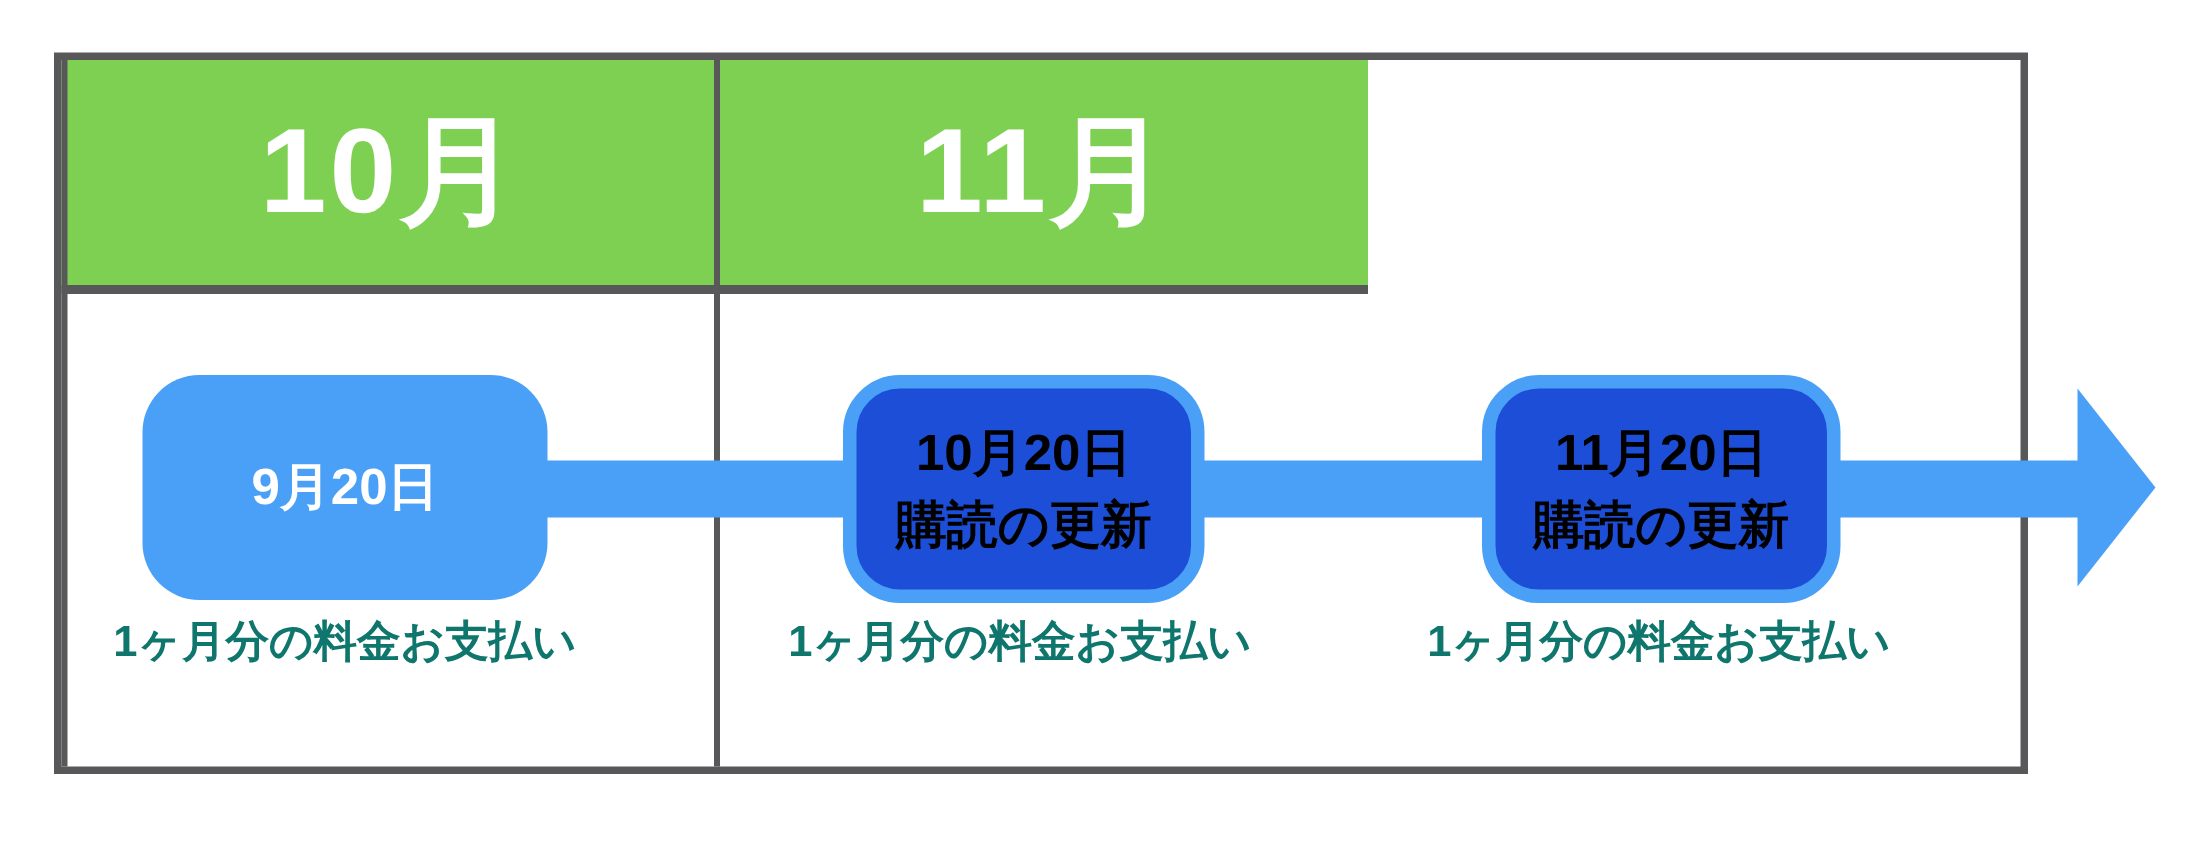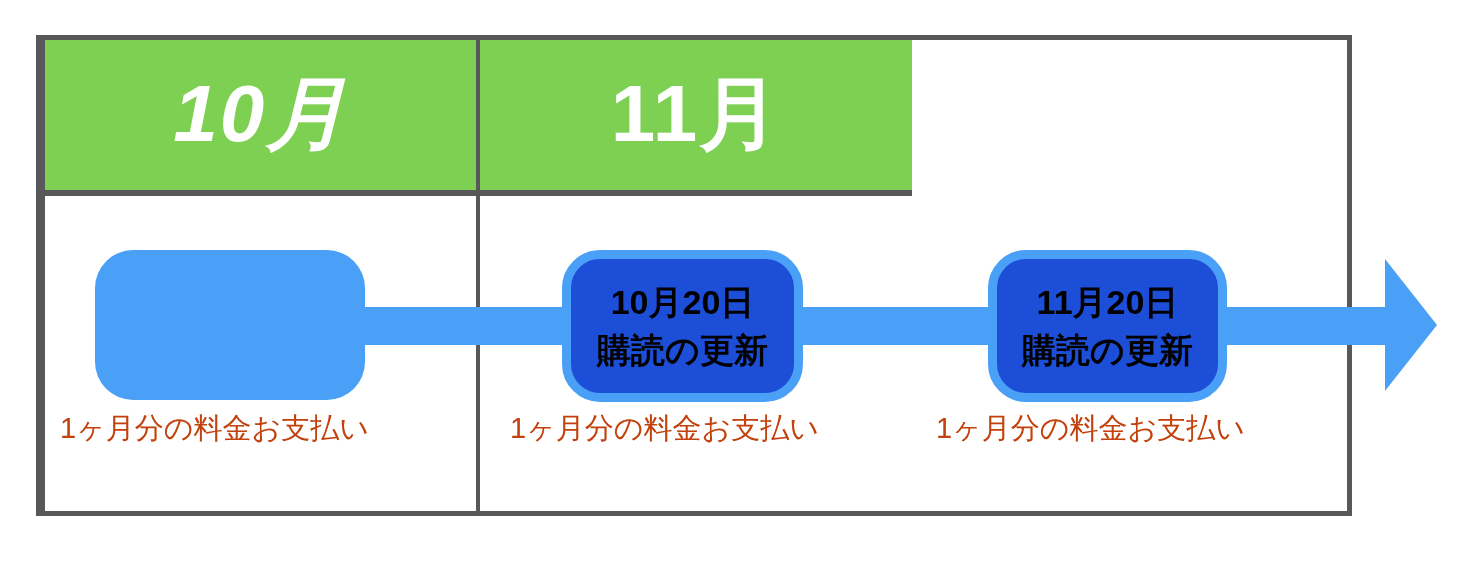--- a/index.html
+++ b/index.html
@@ -35,21 +35,21 @@
     border-bottom: 6px solid #58585A;
     box-sizing: border-box;
     display: flex;
     align-items: center;
     justify-content: center;
     color: #ffffff;
     font-size: 80px;
     font-weight: bold;
     letter-spacing: 2px;
   }
-  .header-cell.mid, .body-cell.mid { border-left: 4px solid #58585A; font-style: italic; }
+  .header-cell.mid, .body-cell.mid { border-left: 4px solid #58585A; }
   .header-cell.right, .body-cell.right { border-left: 4px solid #58585A; }
   .body-cell {
     background: transparent;
     box-sizing: border-box;
   }
   
   .arrow-shaft {
     position: absolute;
     left: 100px;
     top: 307px;
@@ -98,23 +98,24 @@
     color: #000000;
     height: 152px;
   }
   .event-box.outlined.pos2 { left: 562px; width: 241px; }
   .event-box.outlined.pos3 { left: 988px; width: 239px; justify-content: center; }
   
   .caption {
     position: absolute;
     top: 412px;
     width: 340px;
-    color: #c2410c;
+    text-align: center;
+    color: #0f766e;
     font-size: 29px;
-    font-weight: normal;
+    font-weight: bold;
     line-height: 33px;
     z-index: 3;
   }
   .caption.pos1 { left: 60px; }
   .caption.pos2 { left: 510px; }
   .caption.pos3 { left: 936px; }
 </style>
 </head>
 <body>
 
@@ -125,20 +126,21 @@
     <div class="header-cell right">11月</div>
     <div class="body-cell"></div>
     <div class="body-cell mid"></div>
     <div class="body-cell right"></div>
   </div>
 
   <div class="arrow-shaft"></div>
   <div class="arrow-head"></div>
 
   <div class="event-box filled">
+    <div>9月20日</div>
   </div>
 
   <div class="event-box outlined pos2">
     <div>10月20日</div>
     <div>購読の更新</div>
   </div>
 
   <div class="event-box outlined pos3">
     <div>11月20日</div>
     <div>購読の更新</div>

